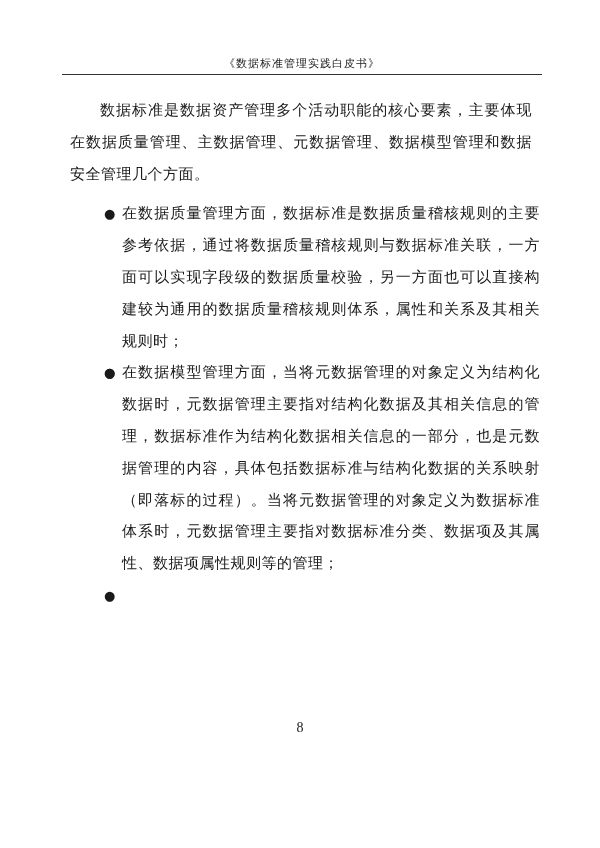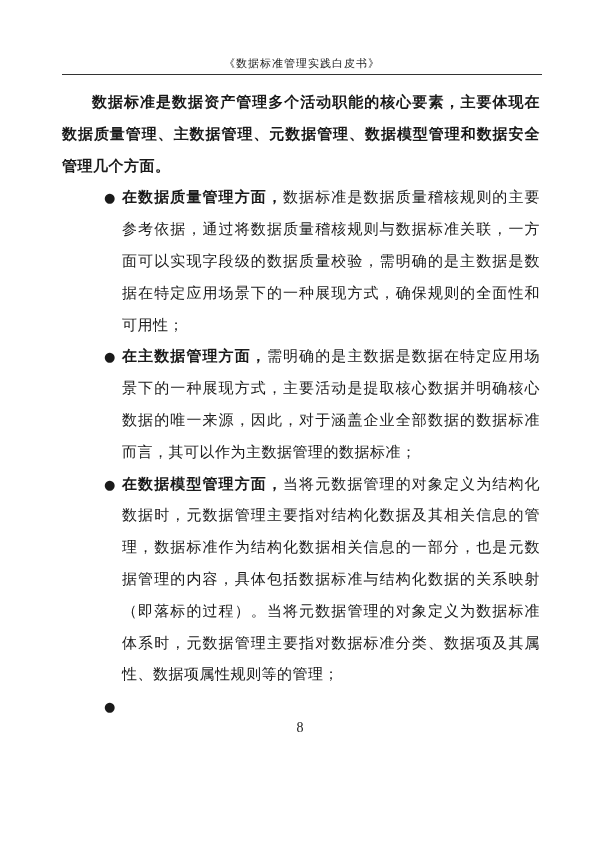--- a/index.html
+++ b/index.html
@@ -36,43 +36,42 @@
     top: 87px;
     left: 62px;
     right: 60px;
     font-size: 15px;
     line-height: 31.8px;
     text-align: justify;
     text-align-last: left;
     letter-spacing: 0.5px;
   }
   .intro {
-    margin: 0;
+    margin: 8px;
     text-indent: 2em;
-    font-weight: bold;
   }
   ul.bullets {
     list-style: none;
     margin: 0;
     padding: 0;
   }
   li.bullet-item {
     position: relative;
     padding-left: 60px;
   }
   .bullet-marker {
     position: absolute;
     left: 42px;
     top: 0;
     font-size: 13px;
     line-height: 31.8px;
     font-family: "DejaVu Sans", sans-serif;
   }
   .bullet-lead {
-    font-weight: bold;
+    font-weight: normal;
   }
   .page-footer {
     position: absolute;
     bottom: 36px;
     left: 0;
     width: 100%;
     text-align: center;
   }
   .page-number {
     font-size: 14px;
@@ -87,25 +86,24 @@
   <div class="page-header">
     <div class="header-title">《数据标准管理实践白皮书》</div>
   </div>
 
   <div class="doc-body">
     <p class="intro">数据标准是数据资产管理多个活动职能的核心要素，主要体现在数据质量管理、主数据管理、元数据管理、数据模型管理和数据安全管理几个方面。</p>
 
     <ul class="bullets">
       <li class="bullet-item">
         <span class="bullet-marker">●</span>
-        <span class="item-text"><b class="bullet-lead">在数据质量管理方面，</b><span>数据标准是数据质量稽核规则的主要参考依据，通过将数据质量稽核规则与数据标准关联，一方面可以实现字段级的数据质量校验，需明确的是主数据是数据在特定应用场景下的一种展现方式，确保规则的全面性和可用性；</span></span>
+        <span class="item-text"><b class="bullet-lead">在数据质量管理方面，</b><span>数据标准是数据质量稽核规则的主要参考依据，通过将数据质量稽核规则与数据标准关联，一方面可以实现字段级的数据质量校验，另一方面也可以直接构建较为通用的数据质量稽核规则体系，属性和关系及其相关规则时；</span></span>
       </li>
       <li class="bullet-item">
         <span class="bullet-marker">●</span>
-        <span class="item-text"><b class="bullet-lead">在主数据管理方面，</b><span>需明确的是主数据是数据在特定应用场景下的一种展现方式，主要活动是提取核心数据并明确核心数据的唯一来源，因此，对于涵盖企业全部数据的数据标准而言，其可以作为主数据管理的数据标准；</span></span>
       </li>
       <li class="bullet-item">
         <span class="bullet-marker">●</span>
         <span class="item-text"><b class="bullet-lead">在数据模型管理方面，</b><span>当将元数据管理的对象定义为结构化数据时，元数据管理主要指对结构化数据及其相关信息的管理，数据标准作为结构化数据相关信息的一部分，也是元数据管理的内容，具体包括数据标准与结构化数据的关系映射（即落标的过程）。当将元数据管理的对象定义为数据标准体系时，元数据管理主要指对数据标准分类、数据项及其属性、数据项属性规则等的管理；</span></span>
       </li>
       <li class="bullet-item">
         <span class="bullet-marker">●</span>
       </li>
     </ul>
   </div>

